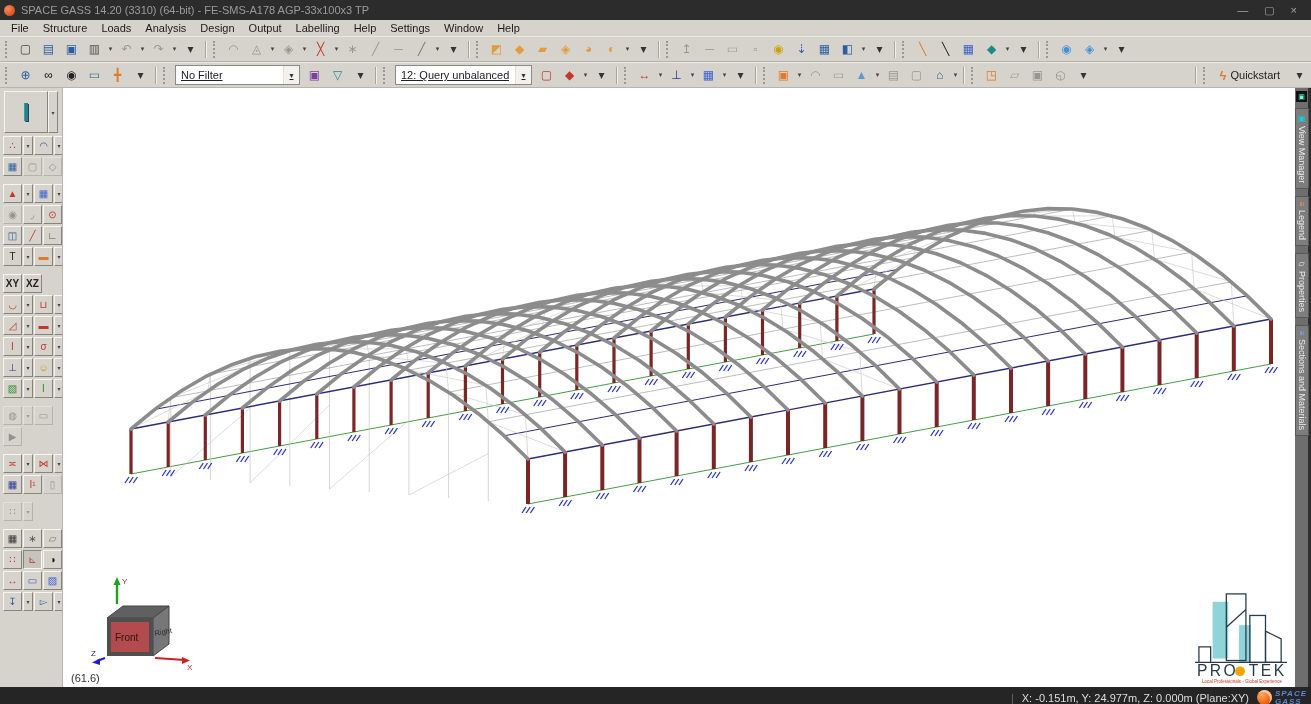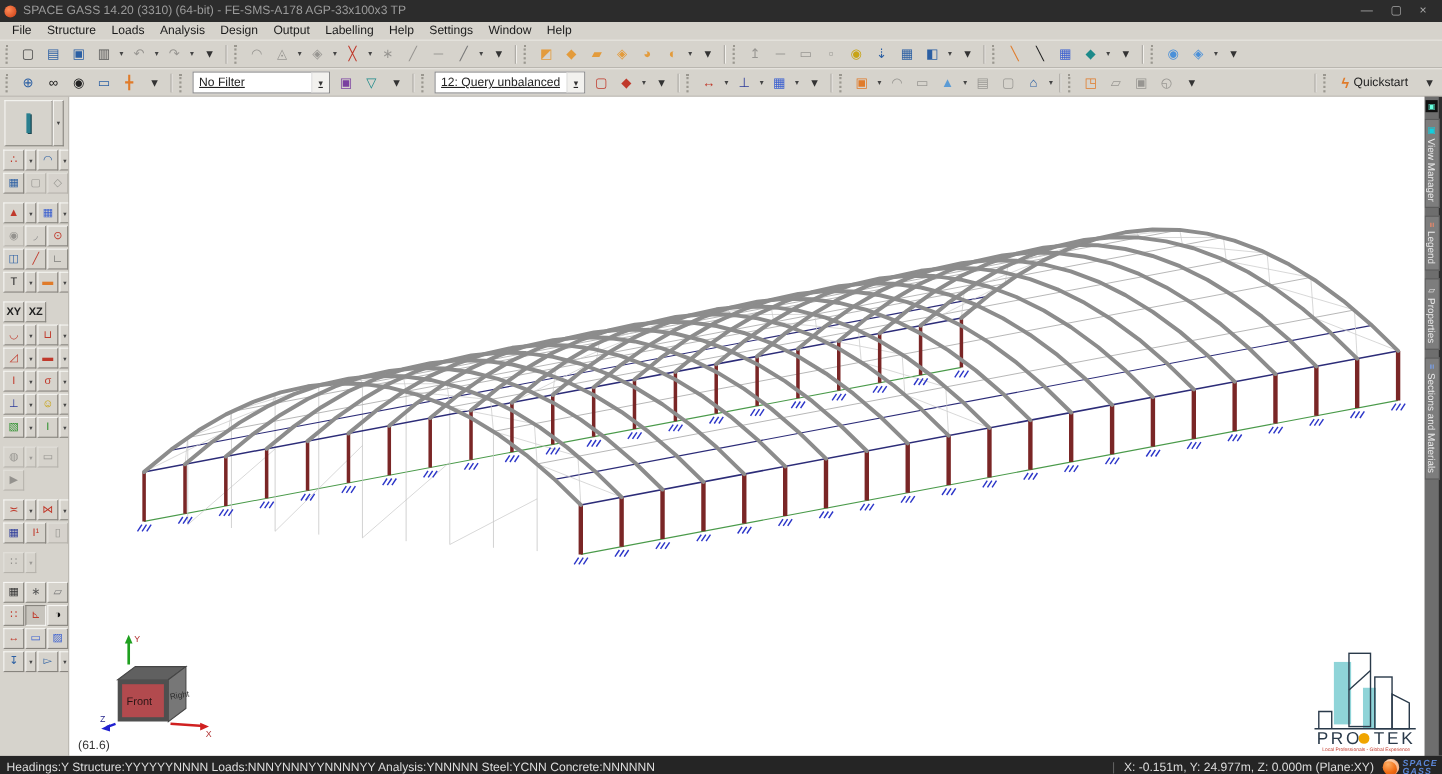--- a/index.html
+++ b/index.html
@@ -951,21 +951,20 @@
         </div>
         <div class="side-tab">
           <span class="glyph" style="color: rgb(122, 168, 255);">≡</span>
           <span>Sections and Materials</span>
         </div>
       </div>
   </div>
 </div>
 
 <div class="statusbar">
-  <span class="status-left">Headings:Y Structure:YYYYYYNNNN Loads:NNNYNNNYYNNNNYY Analysis:YNNNNN Steel:YCNN Concrete:NNNNNN</span>
   <div class="status-right">
     <span class="status-sep">|</span>
     <span>X: -0.151m, Y: 24.977m, Z: 0.000m (Plane:XY)</span>
     <div class="brand">
       <span class="brand-ball"></span>
       <span class="brand-text">
         <span>SPACE</span>
         <span>GASS</span>
       </span>
     </div>

